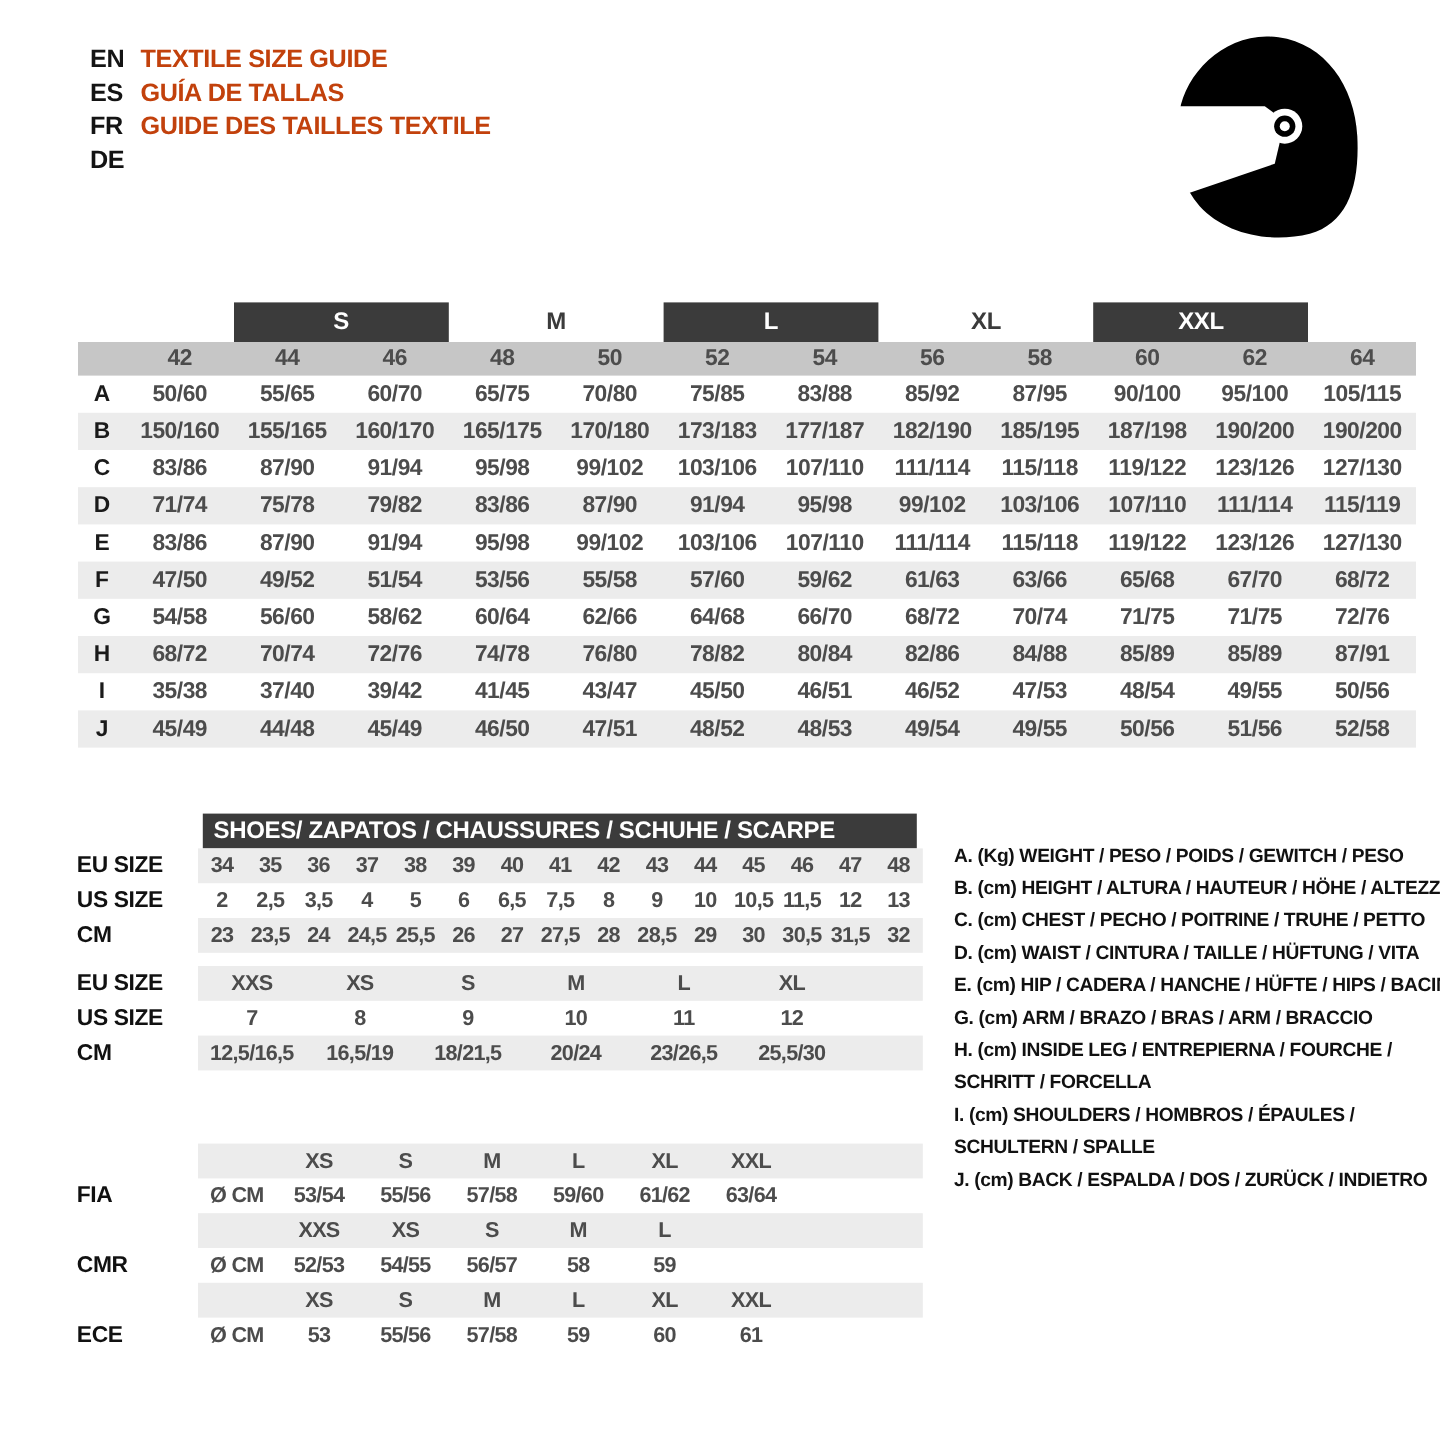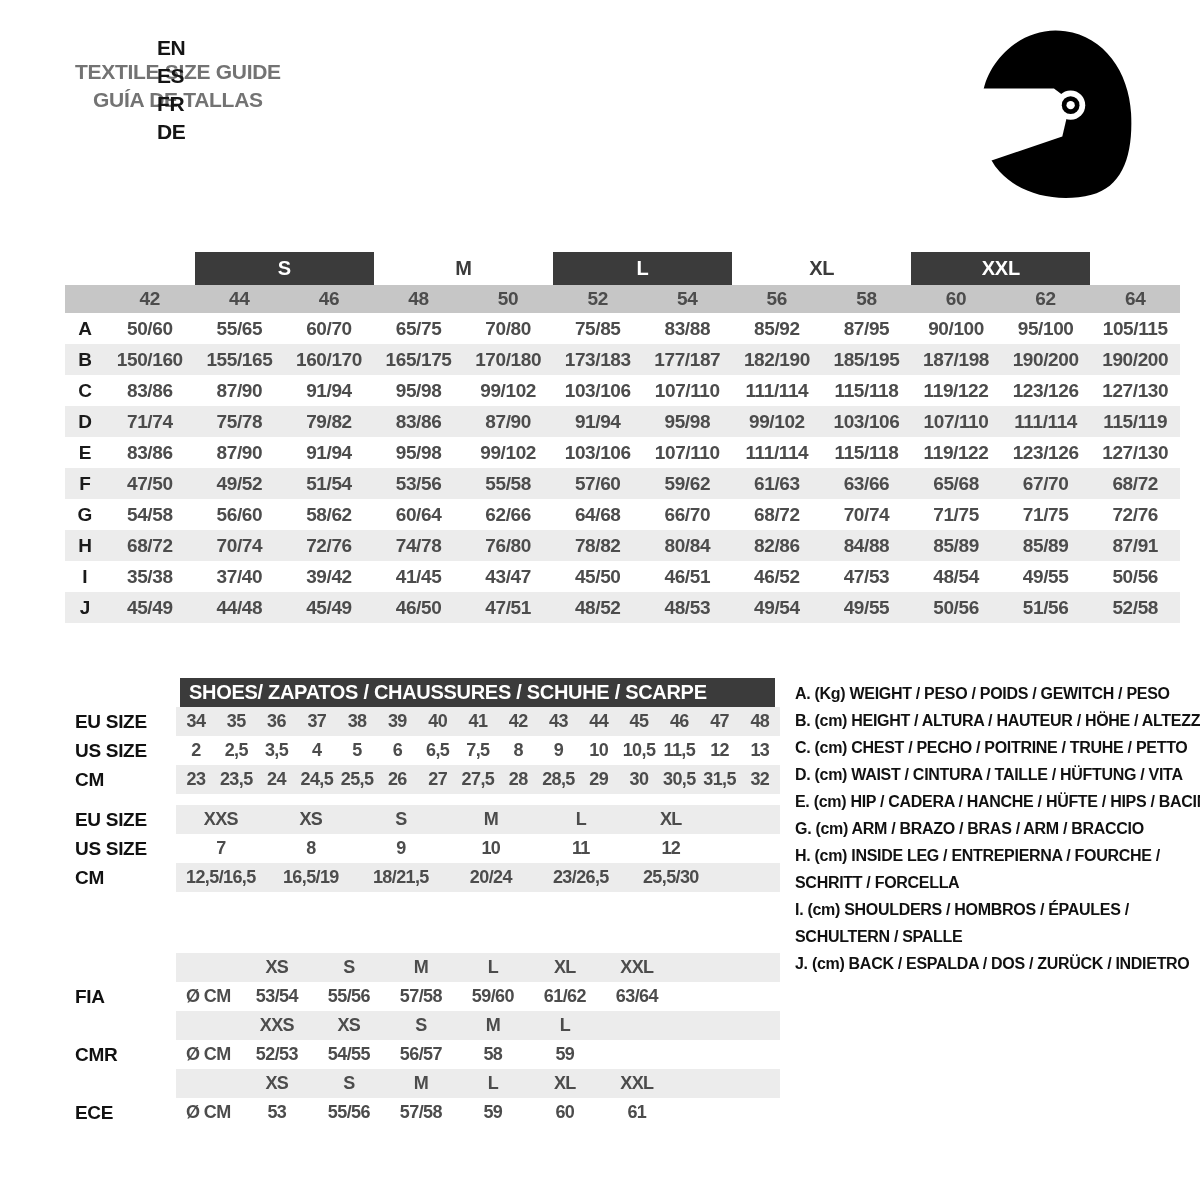--- a/index.html
+++ b/index.html
@@ -3,73 +3,74 @@
 <meta charset="utf-8">
 <style>
   html,body{margin:0;padding:0;}
   body{
     width:1200px;height:1200px;background:#ffffff;overflow:hidden;position:relative;
     font-family:"Liberation Sans", sans-serif;
     -webkit-font-smoothing:antialiased;
   }
   
   .langs{position:absolute;left:75px;top:36px;}
-  .lang-row{display:flex;height:28px;align-items:center;flex-direction:column;}
+  .lang-row{display:flex;height:28px;align-items:center;}
   .lang-code{width:42px;font-weight:bold;font-size:21px;color:#141414;letter-spacing:-0.3px;}
-  .lang-text{font-weight:bold;font-size:21px;color:#737373;letter-spacing:-0.3px;}
+  .lang-text{font-weight:bold;font-size:21px;color:#c2410c;letter-spacing:-0.3px;}
   
   .helmet-logo{position:absolute;left:975px;top:28px;}
   
   .main-table{position:absolute;left:65px;top:252px;width:1115px;}
   .size-grid{display:grid;grid-template-columns:40px repeat(12,1fr);}
   .band-row{height:33px;}
   .band-box{background:#3b3b3b;color:#ffffff;font-weight:bold;font-size:20px;
     display:flex;align-items:center;justify-content:center;letter-spacing:-0.3px;}
   .band-text{color:#3b3b3b;font-weight:bold;font-size:20px;
     display:flex;align-items:center;justify-content:center;letter-spacing:-0.3px;}
   .num-row{height:28px;background:#c6c6c6;}
   .num-cell{text-align:center;line-height:28px;font-weight:bold;font-size:19px;color:#4c4c4c;letter-spacing:-0.3px;}
   .t-row{height:31px;}
   .t-row.shade{background:#ececec;}
   .t-letter{font-weight:bold;font-size:19px;color:#1a1a1a;text-align:center;line-height:31px;}
   .t-cell{text-align:center;font-weight:bold;font-size:19px;color:#4c4c4c;line-height:31px;letter-spacing:-0.4px;}
   
-  .bottom-left{position:absolute;left:65px;top:678px;width:715px;}
+  .bottom-left{position:absolute;left:54px;top:678px;width:715px;}
   .sub-row{display:flex;height:29px;}
   .sub-lbl{width:115px;font-weight:bold;font-size:19px;color:#111111;line-height:29px;padding-left:10px;box-sizing:border-box;letter-spacing:-0.3px;}
   .subbar{width:595px;background:#3b3b3b;color:#ffffff;font-weight:bold;font-size:20px;
     line-height:29px;padding-left:9px;box-sizing:border-box;letter-spacing:-0.3px;white-space:nowrap;overflow:hidden;}
   .subbar.tall{line-height:32px;}
   .row-tall{height:32px;}
   .sub-cells{width:629px;box-sizing:border-box;display:grid;}
   .sub-cells.shade{background:#ececec;}
   .shoes-grid{grid-template-columns:repeat(15,1fr);}
   .gloves-grid{grid-template-columns:repeat(6,90px);}
   .helmet-grid{grid-template-columns:65px repeat(6,72px);}
   .sub-cell{text-align:center;font-weight:bold;font-size:18px;color:#4c4c4c;line-height:29px;letter-spacing:-0.6px;white-space:nowrap;}
   .gap-sm{height:11px;}
   .gap-lg{height:29px;}
   
-  .legend{position:absolute;left:795px;top:680px;width:400px;}
+  .legend{position:absolute;left:795px;top:700px;width:400px;}
   .legend-line{font-weight:bold;font-size:16px;color:#111111;line-height:27px;letter-spacing:-0.3px;white-space:nowrap;}
 </style>
 </head>
 <body>
 
 <div class="langs" id="langs">
     <div class="lang-row">
       <span class="lang-code">EN</span>
       <span class="lang-text">TEXTILE SIZE GUIDE</span>
     </div>
     <div class="lang-row">
       <span class="lang-code">ES</span>
       <span class="lang-text">GUÍA DE TALLAS</span>
     </div>
     <div class="lang-row">
       <span class="lang-code">FR</span>
+      <span class="lang-text">GUIDE DES TAILLES TEXTILE</span>
     </div>
     <div class="lang-row">
       <span class="lang-code">DE</span>
     </div>
   </div>
 
 <div class="helmet-logo">
   <svg width="160" height="172" viewBox="0 0 150 165" aria-hidden="true">
     <path d="M85,3 C122,8 146,42 148,82 C150,122 140,152 110,160 C78,168 42,160 22,138 C5,119 1,92 6,62 C11,30 45,-3 85,3 Z" fill="#000000"></path>
     <polygon points="0,58 74,58 90,70 82,104 0,132" fill="#ffffff"></polygon>

